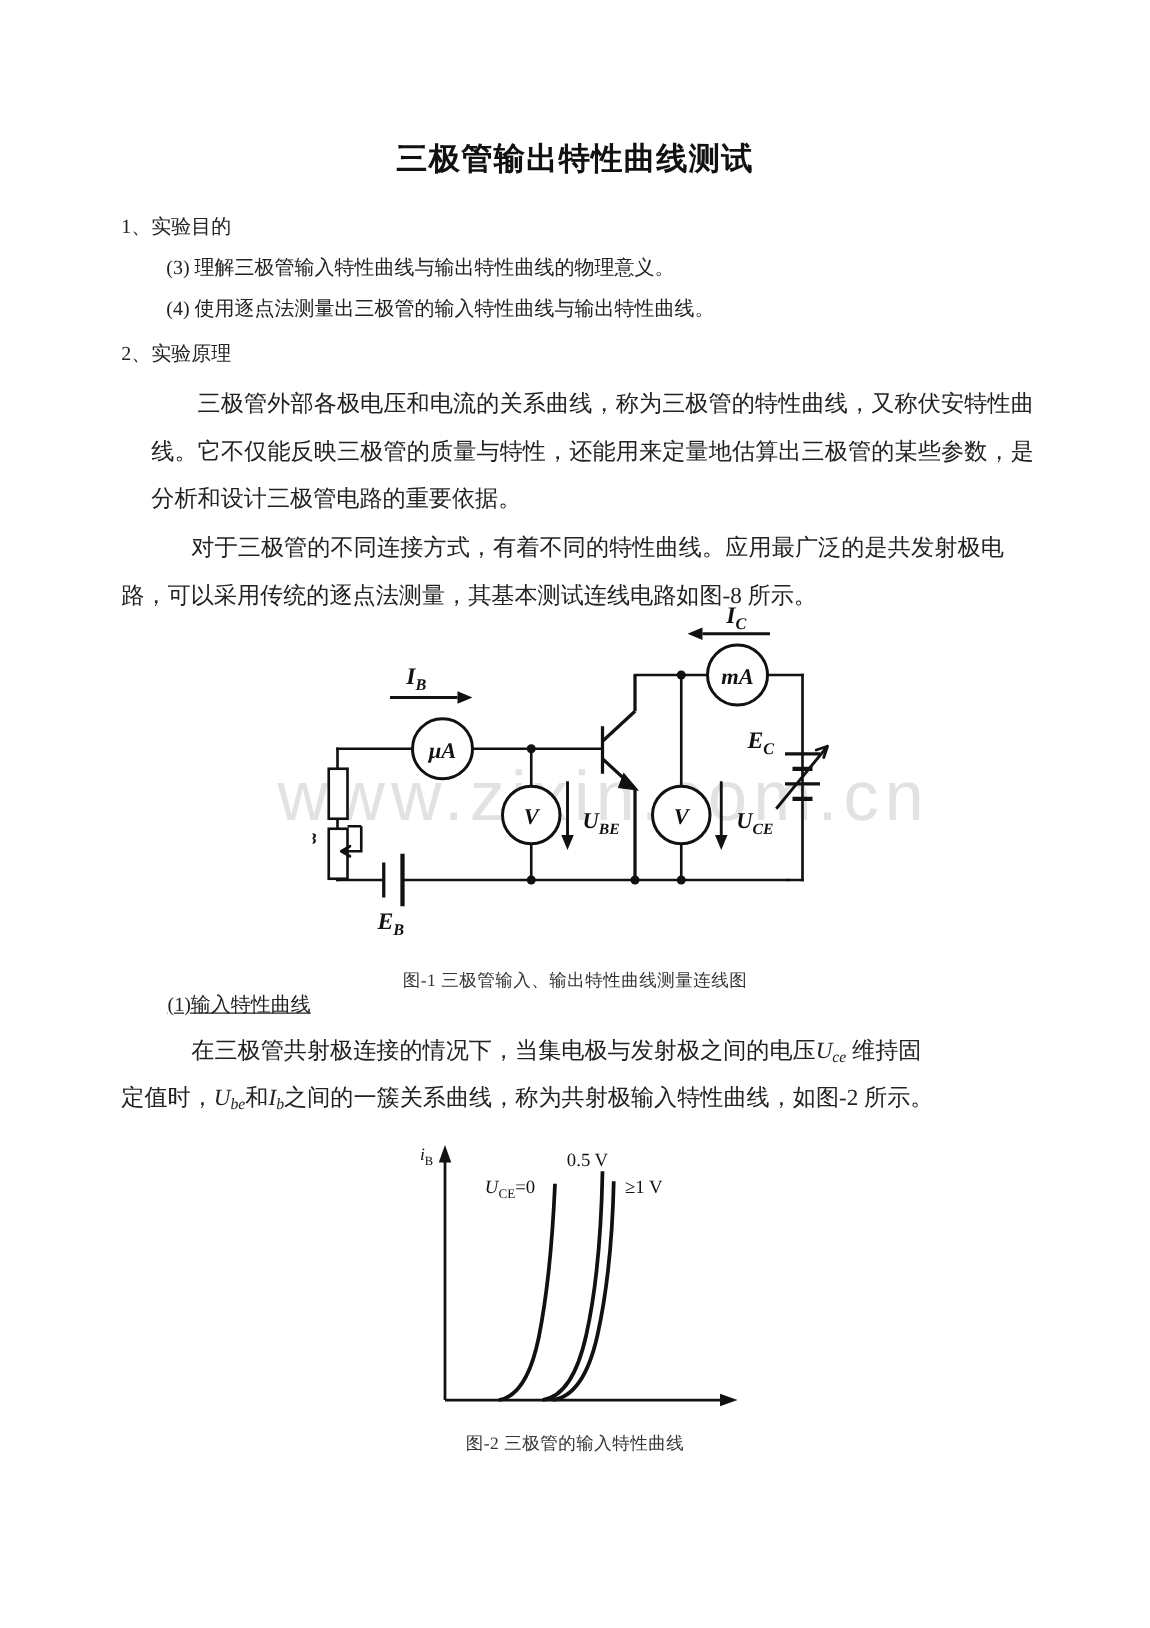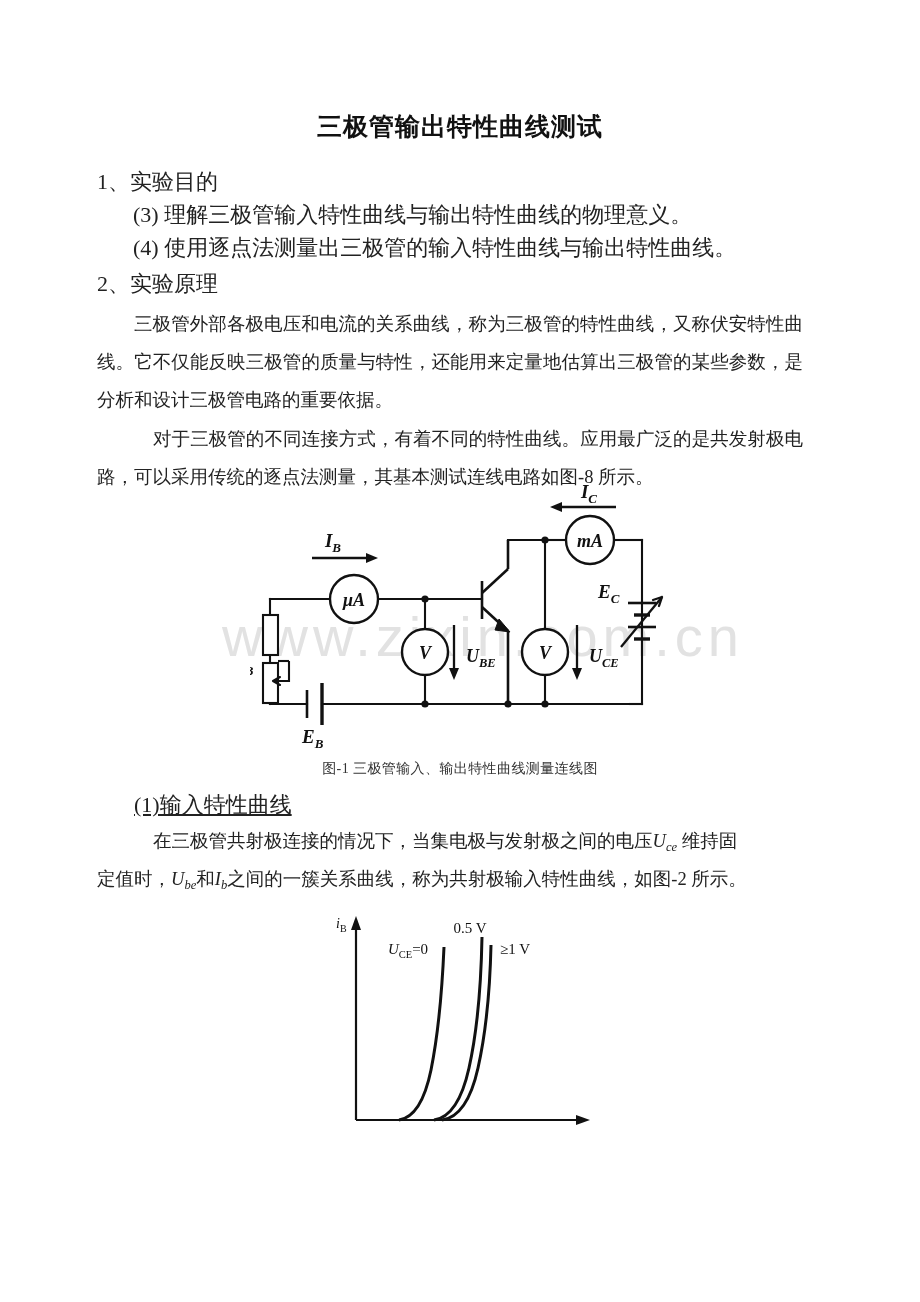--- a/index.html
+++ b/index.html
@@ -37,21 +37,21 @@
     color: #111;
   }
 
   
   .body-block {
     position: absolute;
     left: 97px;
     width: 706px;
   }
   .line {
-    font-size: 22px;
+    font-size: 16px;
     line-height: 33px;
     color: #222;
     white-space: nowrap;
   }
   .indent-1 { text-indent: 0; }
   .indent-2 { padding-left: 36px; }
 
   .p-wide {
     font-size: 18.5px;
     line-height: 38px;
@@ -72,20 +72,21 @@
 
   
   .fig-caption {
     position: absolute;
     width: 920px;
     left: 0;
     text-align: center;
     font-size: 14px;
     color: #333;
     letter-spacing: 0.4px;
+    margin-top: 16px;
   }
 
   
   .figure {
     position: absolute;
   }
   .figure svg { display: block; }
 
   
   .watermark {
@@ -113,21 +114,21 @@
   <div class="body-block" style="top:165px;">
     <div class="line indent-1">1、实验目的</div>
     <div class="line indent-2">(3) 理解三极管输入特性曲线与输出特性曲线的物理意义。</div>
     <div class="line indent-2">(4) 使用逐点法测量出三极管的输入特性曲线与输出特性曲线。</div>
   </div>
 
   <div class="body-block" style="top:267px;">
     <div class="line indent-1">2、实验原理</div>
   </div>
 
-  <div class="body-block" style="top:305px;">
+  <div class="body-block" style="top:305px;margin-left:24px;">
     <div class="p-wide" style="text-indent:37px;">三极管外部各极电压和电流的关系曲线，称为三极管的特性曲线，又称伏安特性曲线。它不仅能反映三极管的质量与特性，还能用来定量地估算出三极管的某些参数，是分析和设计三极管电路的重要依据。</div>
   </div>
 
   <div class="body-block" style="top:420px;">
     <div class="p-wide" style="text-indent:56px;">对于三极管的不同连接方式，有着不同的特性曲线。应用最广泛的是共发射极电路，可以采用传统的逐点法测量，其基本测试连线电路如图-8 所示。</div>
   </div>
 
   <div class="watermark">www.zixin.com.cn</div>
 
   <div class="figure" style="left:250px; top:485px;">
@@ -308,14 +309,15 @@
 
         <text x="78" y="56" font-size="15" font-style="italic" text-anchor="middle"><tspan>U</tspan><tspan font-size="10.5" dy="4" font-style="normal">CE</tspan><tspan dy="-4" font-style="normal">=0</tspan></text>
 
         <text x="140" y="35" font-size="15" text-anchor="middle">0.5 V</text>
 
         <text x="170" y="56" font-size="15">≥1 V</text>
       </g>
     </svg>
   </div>
 
+  <div class="fig-caption" style="top:1130px;">图-2  三极管的输入特性曲线</div>
 
 </div>
 
 </body></html>

